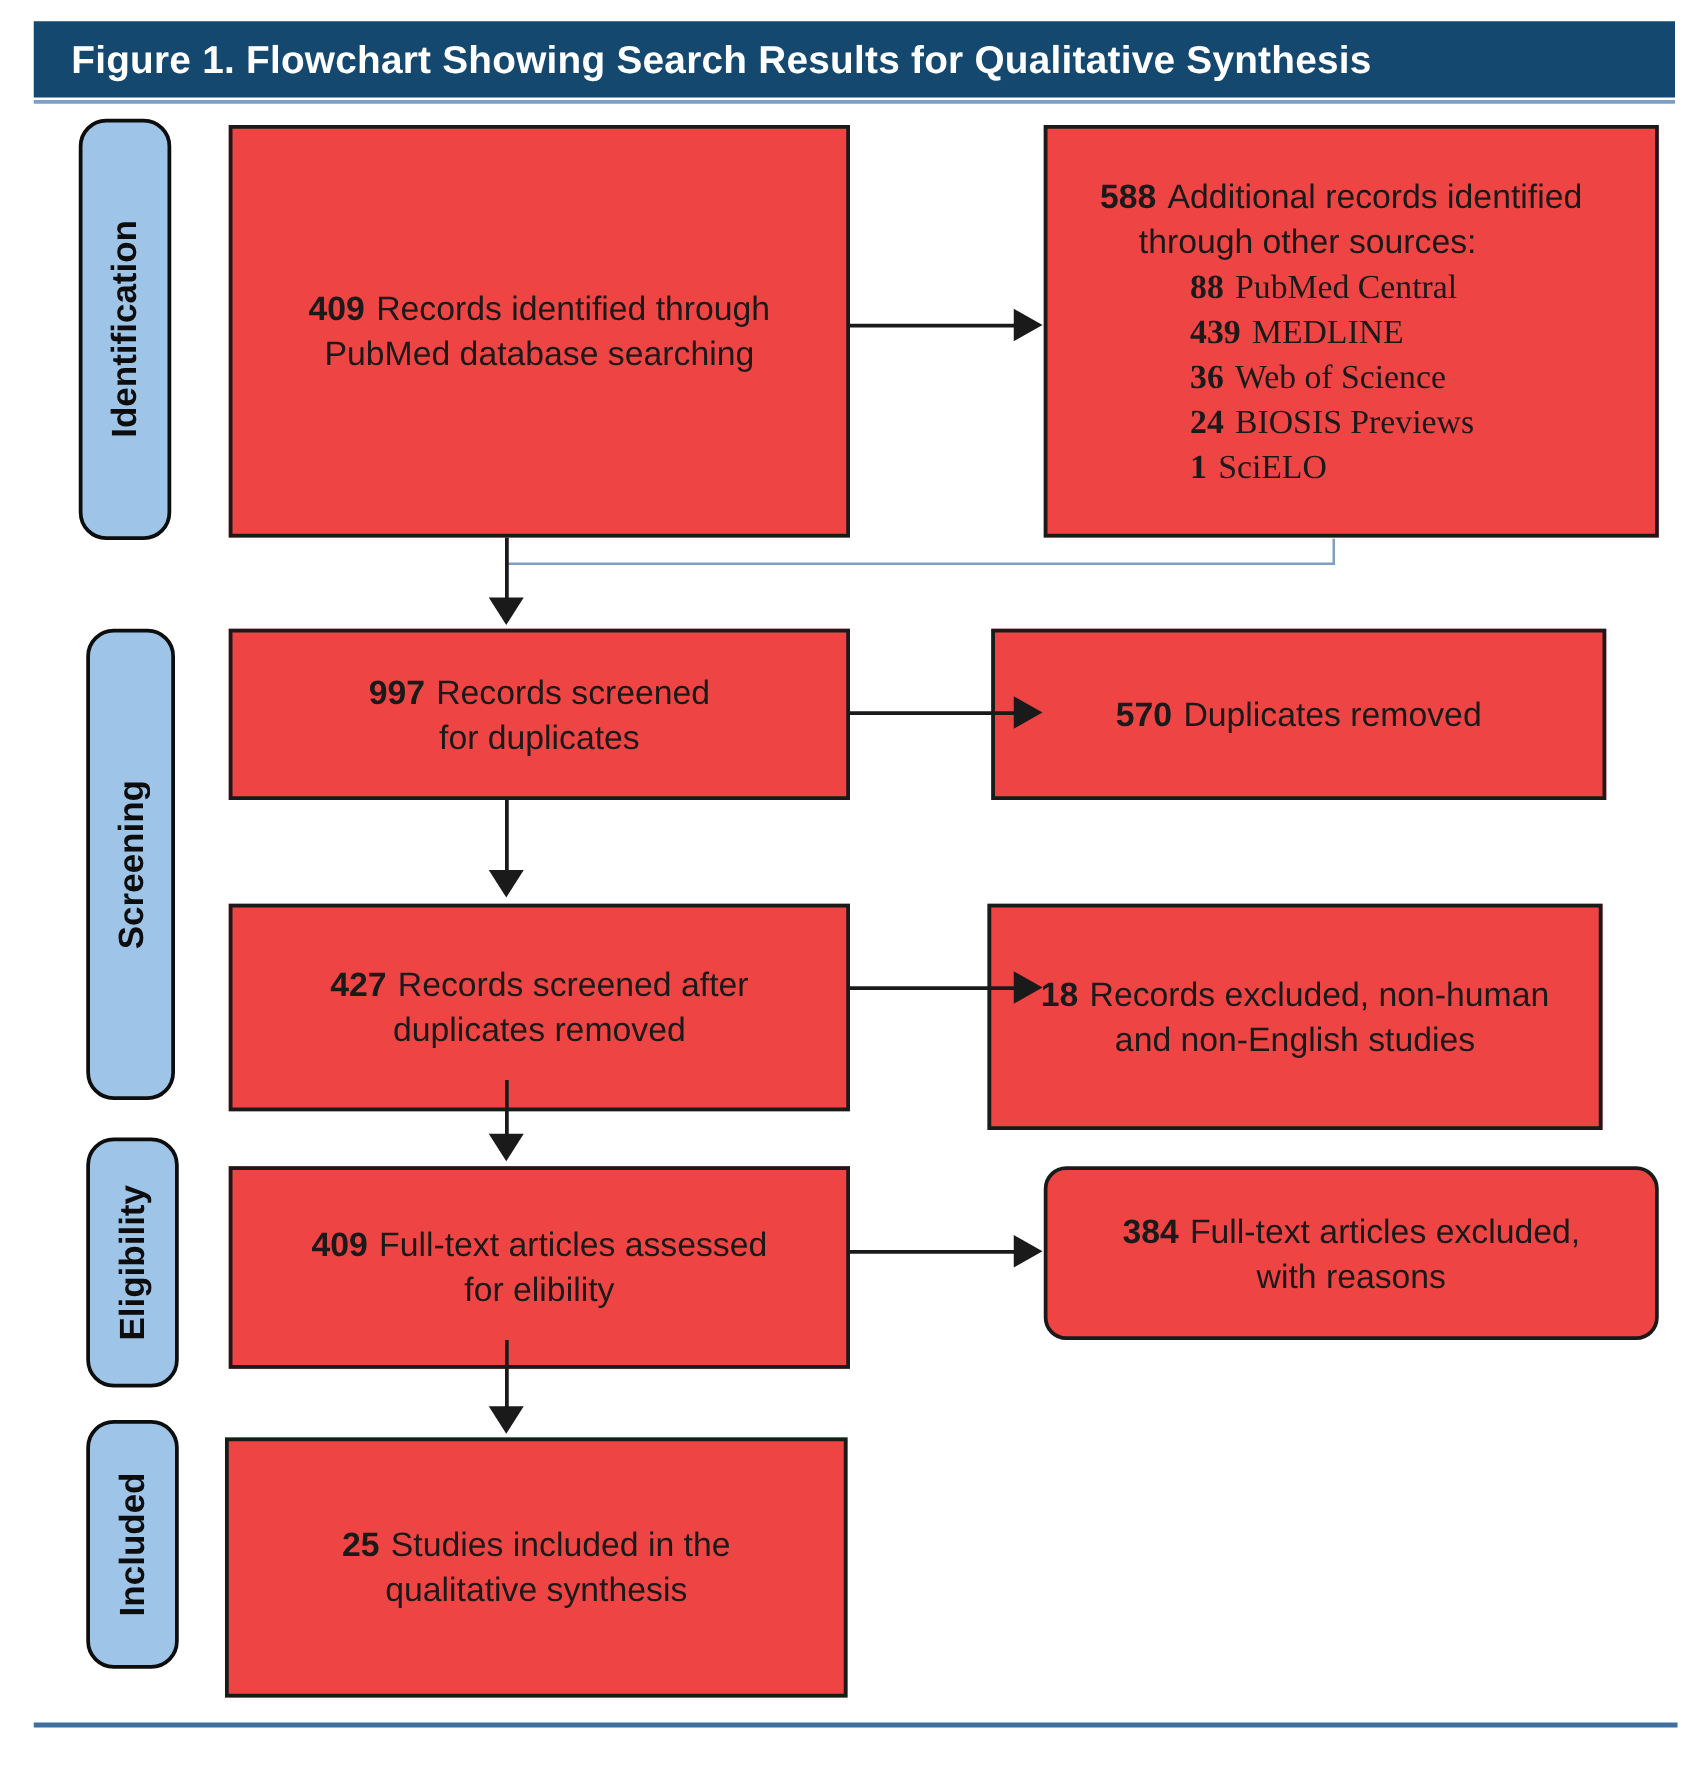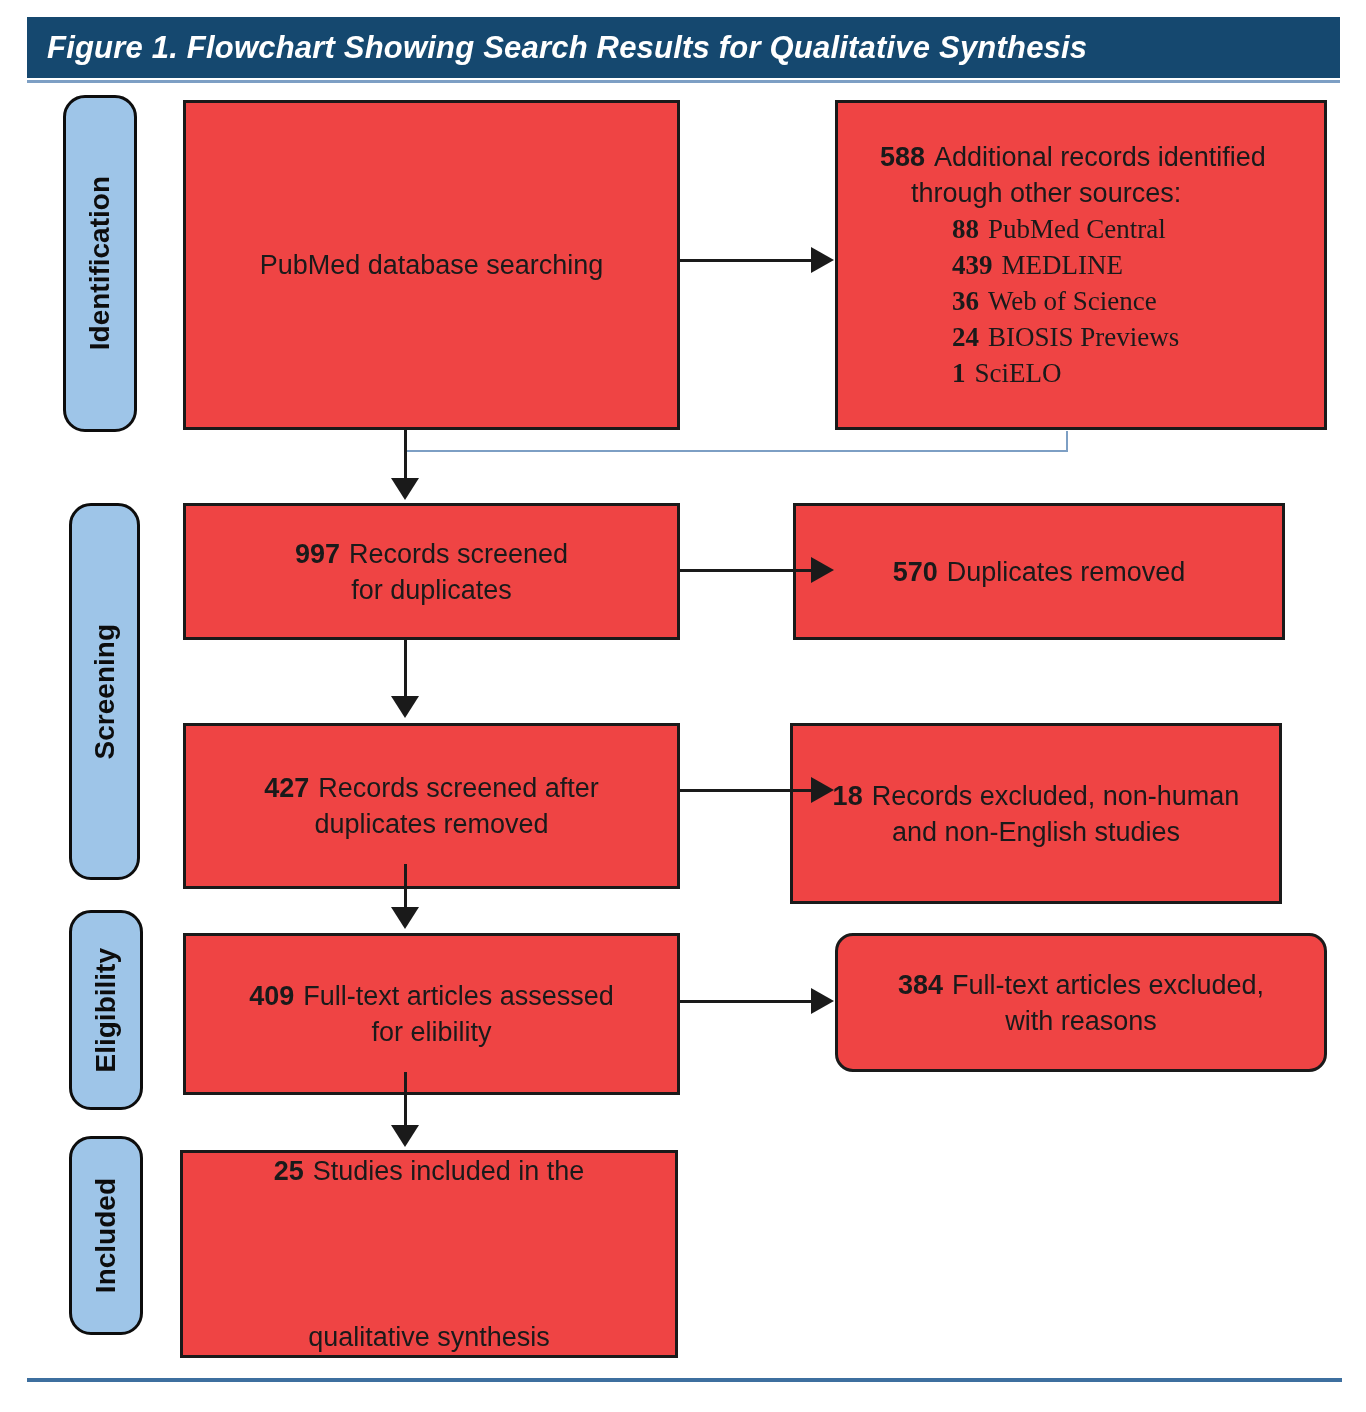--- a/index.html
+++ b/index.html
@@ -4,21 +4,21 @@
 <style>
   html,body{margin:0;padding:0;background:#fff;}
   body{
     width:1366px;height:1412px;position:relative;overflow:hidden;
     font-family:"Liberation Sans","DejaVu Sans",sans-serif;color:#1a1a1a;
   }
   
   .titlebar{
     position:absolute;left:27px;top:17px;width:1313px;height:61px;
     background:var(--header-bg,#15486F);
-    display:flex;align-items:center;box-sizing:border-box;padding-left:20px;font-style:italic;
+    display:flex;align-items:center;box-sizing:border-box;padding-left:30px;
   }
   .titlebar .title{color:#fff;font-size:31px;font-weight:bold;letter-spacing:.2px;}
   .title-underline{
     position:absolute;left:27px;top:80px;width:1313px;height:3px;
     background:var(--connector-blue,#8FB1CE);
   }
   
   .stage{
     position:absolute;background:var(--stage-fill,#9EC5E8);
     border:3px solid #0d0d0d;border-radius:22px;box-sizing:border-box;
@@ -42,21 +42,21 @@
   .box-identified{left:183px;top:100px;width:497px;height:330px;}
   .box-additional{left:835px;top:100px;width:492px;height:330px;align-items:flex-start;text-align:left;padding-left:42px;}
   .box-additional .l2{margin-left:31px;}
   .box-additional .src{margin-left:72px;font-family:Liberation Serif, serif;}
   .box-screened{left:183px;top:503px;width:497px;height:137px;}
   .box-duplicates{left:793px;top:503px;width:492px;height:137px;}
   .box-screened-after{left:183px;top:723px;width:497px;height:166px;}
   .box-excluded{left:790px;top:723px;width:492px;height:181px;}
   .box-fulltext{left:183px;top:933px;width:497px;height:162px;}
   .box-fulltext-excluded{left:835px;top:933px;width:492px;height:139px;border-radius:18px;}
-  .box-included{left:180px;top:1150px;width:498px;height:208px;justify-content:space-between;}
+  .box-included{left:180px;top:1150px;width:498px;height:208px;}
   
   .hline{position:absolute;height:3px;background:#1a1a1a;}
   .vline{position:absolute;width:3px;background:#1a1a1a;}
   .head-right{
     position:absolute;width:0;height:0;
     border-top:13px solid transparent;border-bottom:13px solid transparent;
     border-left:23px solid #1a1a1a;
   }
   .head-down{
     position:absolute;width:0;height:0;
@@ -87,20 +87,21 @@
     <span class="vtext">Screening</span>
   </div>
   <div class="stage stage-eligibility">
     <span class="vtext">Eligibility</span>
   </div>
   <div class="stage stage-included">
     <span class="vtext">Included</span>
   </div>
 
   <div class="fbox box-identified">
+    <div><b class="num">409</b><span>Records identified through</span></div>
     <div>PubMed database searching</div>
   </div>
 
   <div class="fbox box-additional">
     <div><b class="num">588</b><span>Additional records identified</span></div>
     <div class="l2">through other sources:</div>
     <div class="src"><b class="num">88</b><span>PubMed Central</span></div>
     <div class="src"><b class="num">439</b><span>MEDLINE</span></div>
     <div class="src"><b class="num">36</b><span>Web of Science</span></div>
     <div class="src"><b class="num">24</b><span>BIOSIS Previews</span></div>

